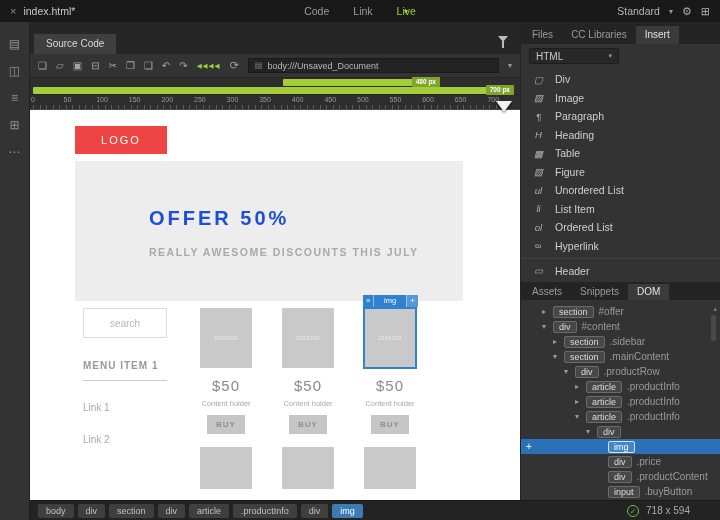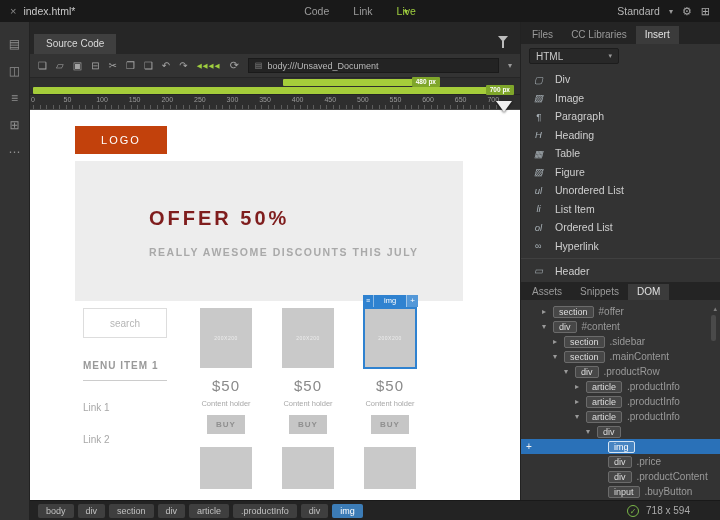--- a/index.html
+++ b/index.html
@@ -58,25 +58,25 @@
           background:repeating-linear-gradient(90deg,#5c5c5c 0 1px,transparent 1px 6.52px)}
   .tick{position:absolute;top:1px;left:calc(3px + var(--i)*32.6px);font-size:7px;color:#9a9a9a;transform:translateX(-2px)}
   .rmarker{position:absolute;left:466px;top:6px;width:0;height:0;border-left:8px solid transparent;
            border-right:8px solid transparent;border-top:11px solid #f0f0f0;
            filter:drop-shadow(0 1px 1px rgba(0,0,0,.6));z-index:6}
 
   
   .design{flex:1;background:#fff;position:relative;overflow:hidden}
   .pg{position:absolute;left:45px;top:15px;width:388px}
   .pg-header{display:flex;align-items:center;height:30px}
-  .pg-logo{width:92px;height:28px;background:#c2410c;color:#fff;font-size:11px;letter-spacing:2px;
+  .pg-logo{width:92px;height:28px;background:#ef4444;color:#fff;font-size:11px;letter-spacing:2px;
            display:flex;align-items:center;justify-content:center}
   .pg-nav{margin-left:auto;display:flex;gap:44px;padding-right:18px;font-size:11px;color:#6e6e6e}
   .pg-hero{margin-top:6px;height:140px;background:#ededed;padding:46px 0 0 74px}
-  .pg-hero-title{font-size:20px;color:#7f1d1d;letter-spacing:3px;font-weight:bold}
+  .pg-hero-title{font-size:20px;color:#1d4ed8;letter-spacing:3px;font-weight:bold}
   .pg-hero-sub{margin-top:16px;font-size:10.5px;color:#a9a9a9;letter-spacing:1.5px;font-weight:bold}
   .pg-body{display:flex;margin-top:7px}
   .pg-side{width:84px;margin-left:8px}
   .search{width:100%;height:30px;border:1px solid #ddd;color:#b5b5b5;font-size:10px;text-align:center;
           background:#fff;outline:none;font-family:"Liberation Sans",sans-serif}
   .search::placeholder{color:#b5b5b5}
   .menu-title{margin-top:22px;font-size:10px;font-weight:bold;color:#999;letter-spacing:1px;
               padding-bottom:9px;border-bottom:1px solid #ccc}
   .menu-link{margin-top:21px;font-size:10px;color:#a8a8a8}
   .pg-products{display:flex;gap:30px;margin-left:33px}

